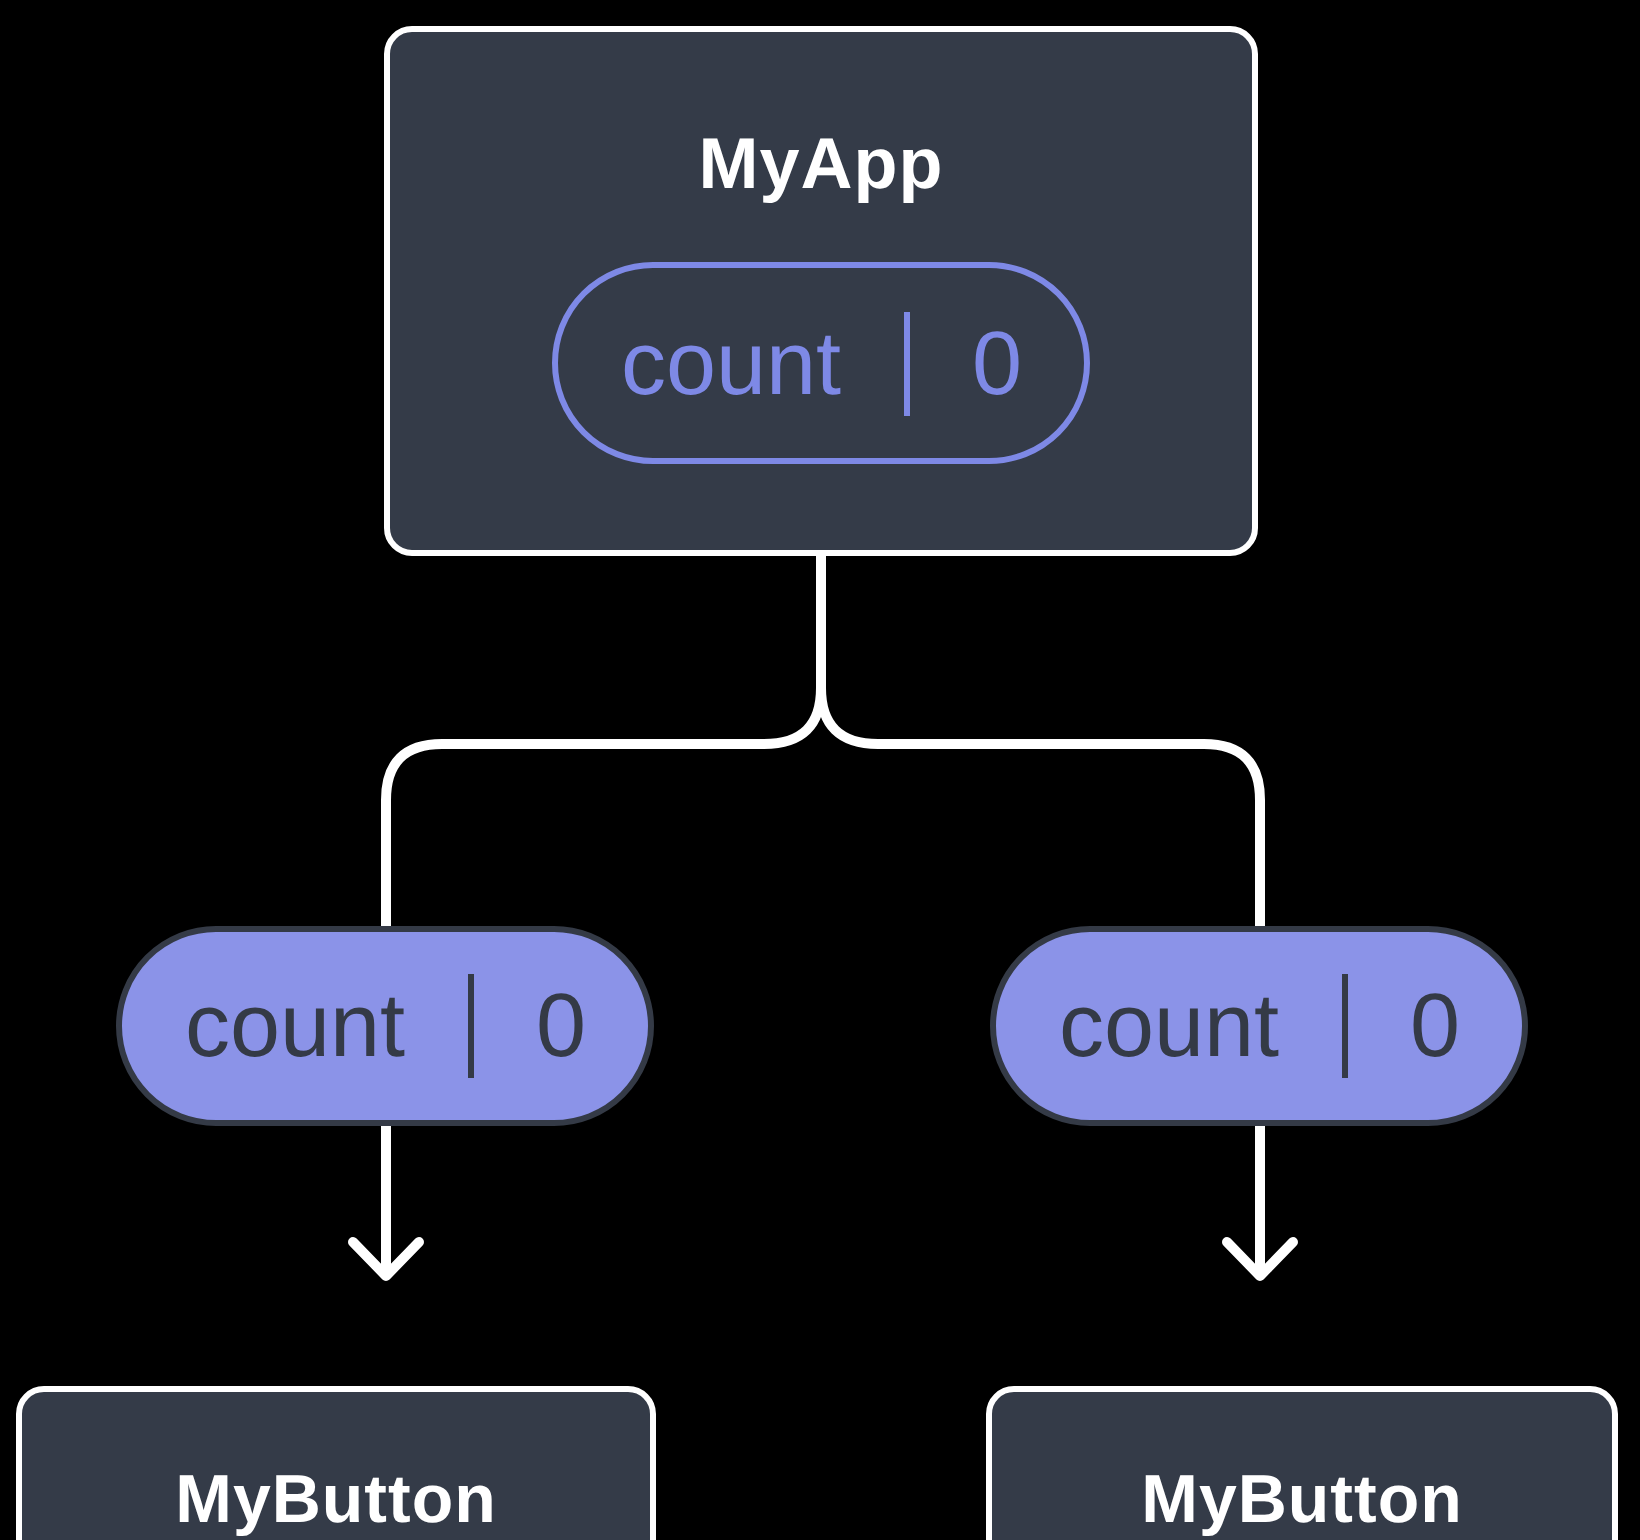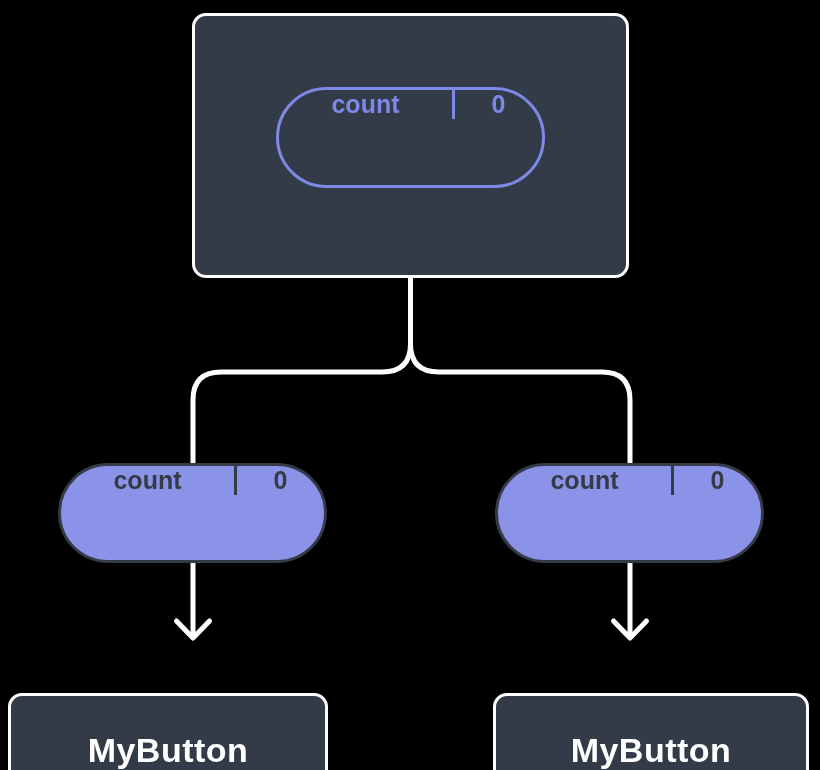--- a/index.html
+++ b/index.html
@@ -57,25 +57,25 @@
   }
   .root-title {
     font-size: 36px;
     font-weight: 700;
     line-height: 44px;
     letter-spacing: 0.5px;
   }
 
   .pill {
     display: flex;
-    align-items: flex-start;
+    align-items: center;
     border-radius: 52px;
     overflow: hidden;
-    font-size: 25px;
-    font-weight: 700;
+    font-size: 45px;
+    font-weight: 400;
   }
   .pill .cell {
     display: flex;
     align-items: center;
     justify-content: center;
   }
   .pill .cell.name { width: 173px; }
   .pill .cell.value { flex: 1; }
 
   .pill.outline {
@@ -117,20 +117,21 @@
     <path d="M410.5 278 L410.5 344"></path>
     <path d="M410.5 344 Q410.5 372 382 372 L221 372 Q193 372 193 400 L193 463"></path>
     <path d="M410.5 344 Q410.5 372 439 372 L602 372 Q630 372 630 400 L630 463"></path>
     <path d="M193 563 L193 635"></path>
     <path d="M176.5 621 L193 638 L209.5 621"></path>
     <path d="M630 563 L630 635"></path>
     <path d="M613.5 621 L630 638 L646.5 621"></path>
   </svg>
 
   <div class="node root">
+    <div class="root-title">MyApp</div>
     <div class="pill outline">
       <div class="cell name">count</div>
       <div class="cell value">0</div>
     </div>
   </div>
 
   <div class="pill filled left">
     <div class="cell name">count</div>
     <div class="cell value">0</div>
   </div>

